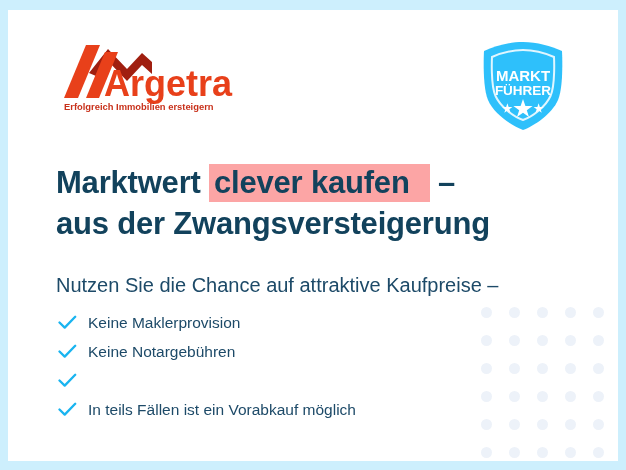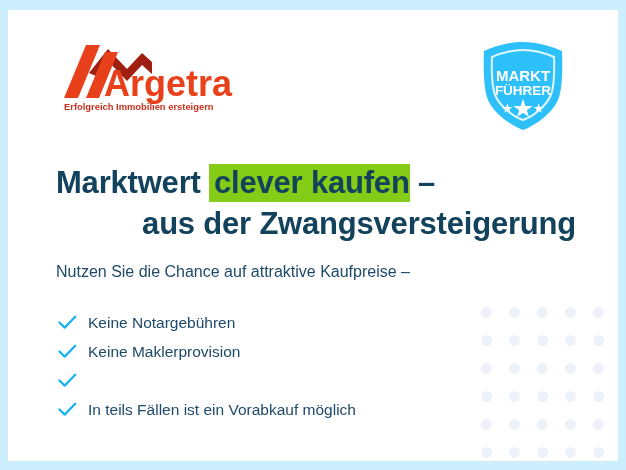--- a/index.html
+++ b/index.html
@@ -75,34 +75,34 @@
     left: 48px;
     top: 133px;
     width: 520px;
     font-size: 31px;
     line-height: 37px;
     font-weight: 700;
     color: #12425c;
     letter-spacing: -0.2px;
   }
   #headline .hl {
-    background: #84cc16;
-    padding: 1px 0 2px 5px;
+    background: #fca5a5;
+    padding: 1px 20px 2px 5px;
     box-decoration-break: clone;
     -webkit-box-decoration-break: clone;
   }
-  #headline .l2 { display: block; margin-top: 4px; text-align: right; }
+  #headline .l2 { display: block; margin-top: 4px; }
 
   
   #subhead {
     position: absolute;
     left: 48px;
-    top: 232px;
+    top: 242px;
     width: 520px;
-    font-size: 16px;
+    font-size: 20px;
     line-height: 27px;
     font-weight: 400;
     color: #1d4a68;
   }
   #subhead .l2 { display: block; }
 
   
   #benefits {
     position: absolute;
     left: 50px;
@@ -206,29 +206,29 @@
       <span>Nutzen Sie die Chance auf attraktive Kaufpreise –</span>
     </p>
 
     <ul id="benefits">
       <li>
         <span class="check">
           <svg width="19" height="15" viewBox="0 0 19 15">
               <path d="M1.5 7.5 L6.7 12.6 L17.2 1.8" fill="none" stroke="#19b4f0" stroke-width="2.3" stroke-linecap="round" stroke-linejoin="round"></path>
             </svg>
         </span>
+        <span class="btxt">Keine Maklerprovision</span>
+      </li>
+      <li>
+        <span class="check">
+          <svg width="19" height="15" viewBox="0 0 19 15">
+              <path d="M1.5 7.5 L6.7 12.6 L17.2 1.8" fill="none" stroke="#19b4f0" stroke-width="2.3" stroke-linecap="round" stroke-linejoin="round"></path>
+            </svg>
+        </span>
         <span class="btxt">Keine Notargebühren</span>
-      </li>
-      <li>
-        <span class="check">
-          <svg width="19" height="15" viewBox="0 0 19 15">
-              <path d="M1.5 7.5 L6.7 12.6 L17.2 1.8" fill="none" stroke="#19b4f0" stroke-width="2.3" stroke-linecap="round" stroke-linejoin="round"></path>
-            </svg>
-        </span>
-        <span class="btxt">Keine Maklerprovision</span>
       </li>
       <li>
         <span class="check">
           <svg width="19" height="15" viewBox="0 0 19 15">
               <path d="M1.5 7.5 L6.7 12.6 L17.2 1.8" fill="none" stroke="#19b4f0" stroke-width="2.3" stroke-linecap="round" stroke-linejoin="round"></path>
             </svg>
         </span>
       </li>
       <li>
         <span class="check">

